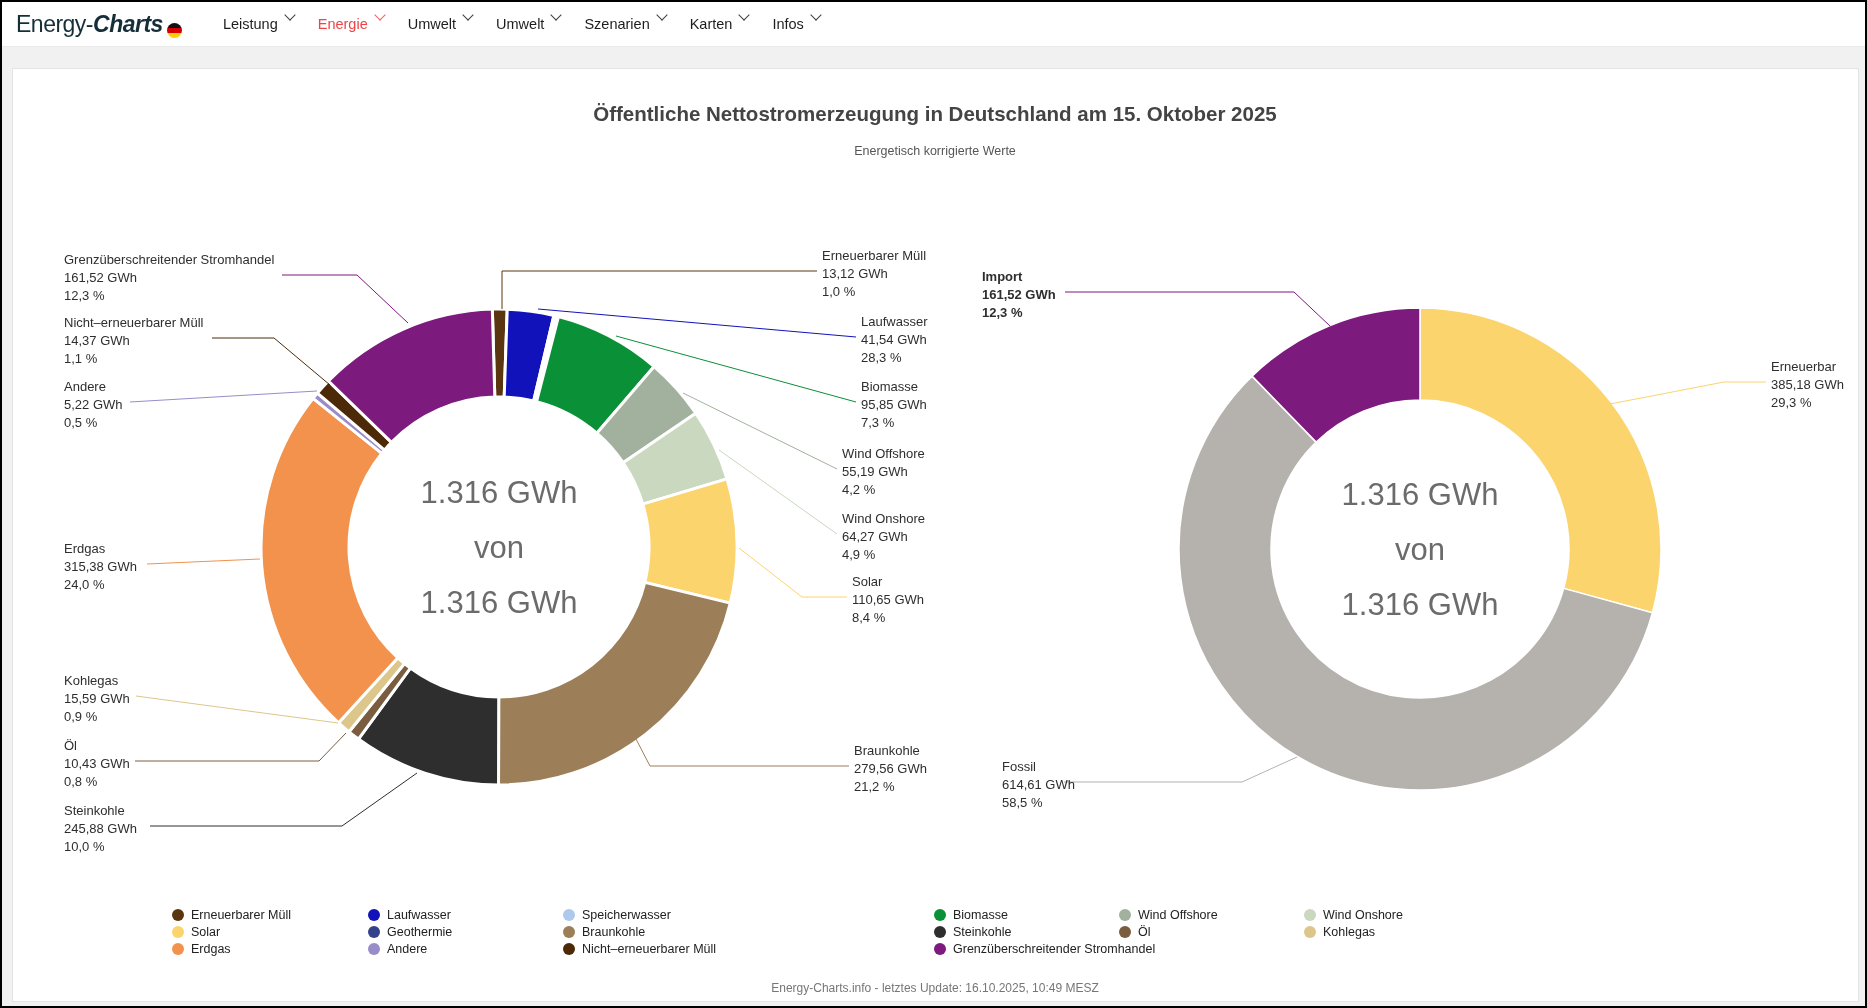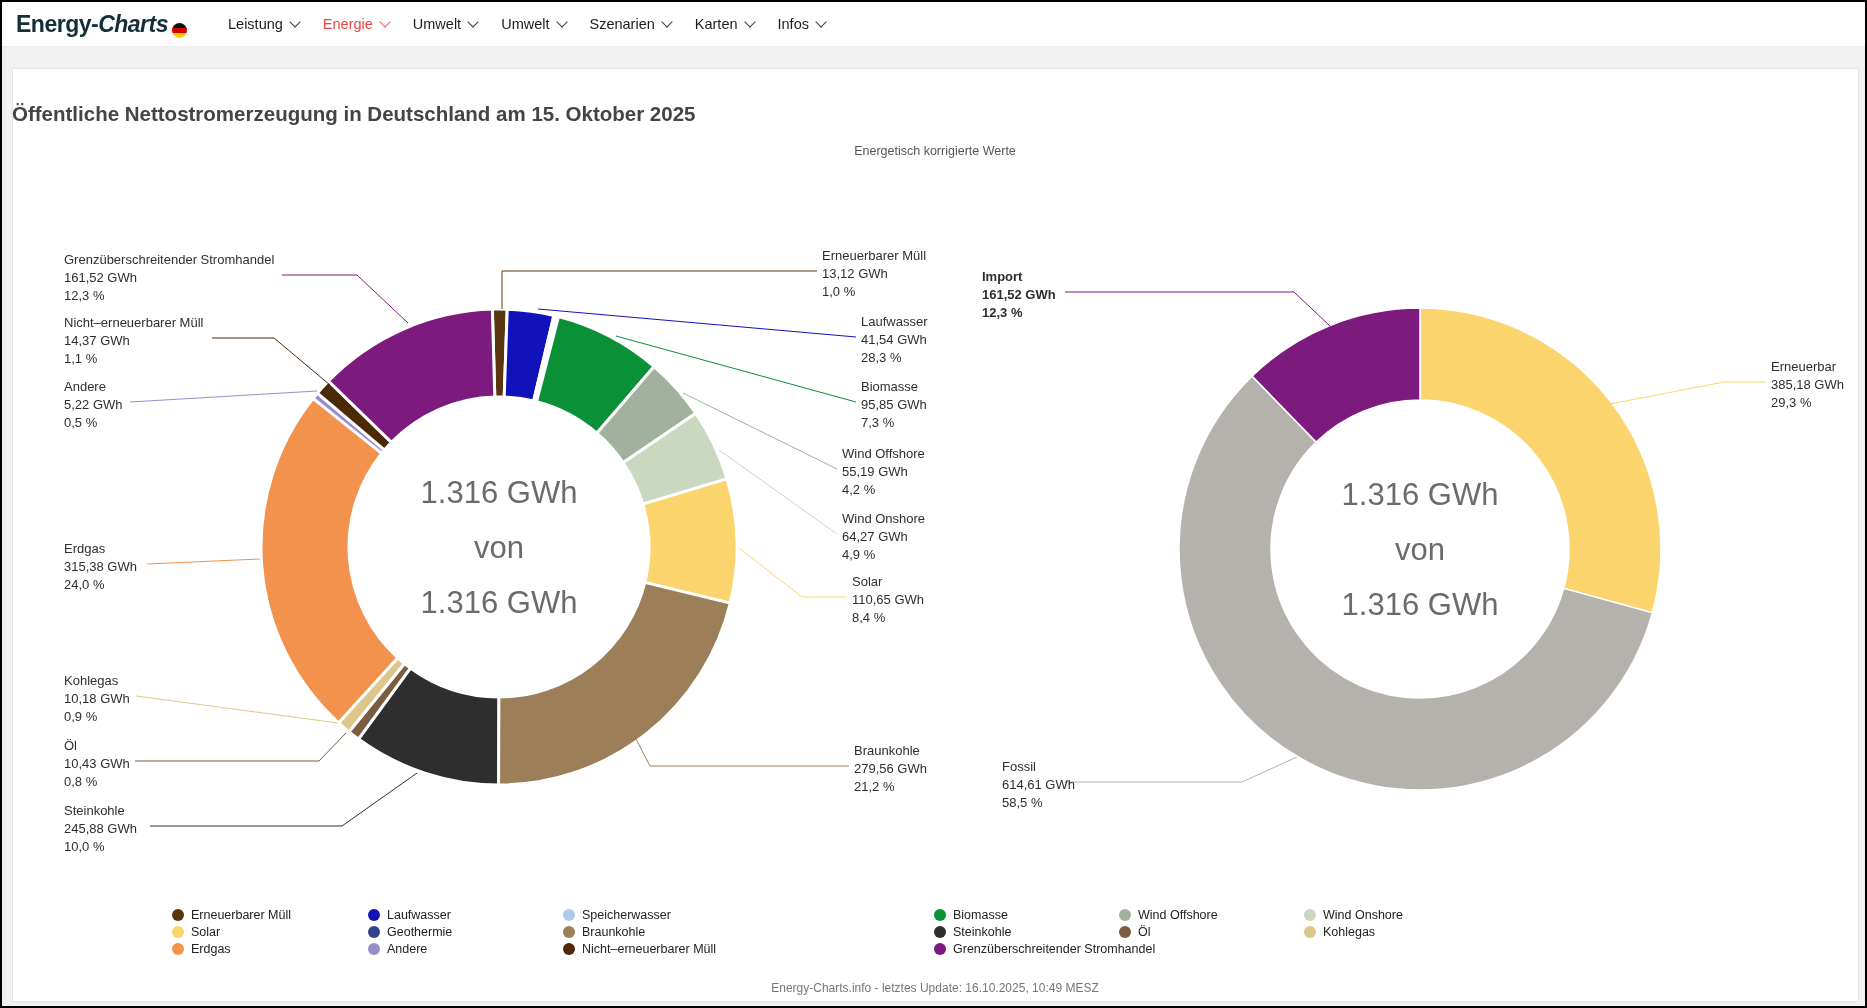--- a/index.html
+++ b/index.html
@@ -1,31 +1,31 @@
 <!DOCTYPE html>
 <html><head>
 <meta charset="utf-8">
 <style>
   html,body{margin:0;padding:0}
   body{width:1867px;height:1008px;position:relative;overflow:hidden;box-sizing:border-box;
        border:2px solid #000;background:#f1f1f2;font-family:"Liberation Sans",sans-serif}
   .header{position:absolute;left:0;top:0;width:100%;height:45px;background:#fff;
           border-bottom:1px solid #eaeaea;display:flex;align-items:center;padding:0 14px;box-sizing:border-box;z-index:5}
   .logo{display:flex;align-items:baseline;font-size:23px;color:#152e38;margin-right:30px;cursor:pointer}
-  .logo-bold{font-weight:700;letter-spacing:-0.5px}
+  .logo-bold{font-weight:400;letter-spacing:-0.5px}
   .logo-italic{font-style:italic;font-weight:700;letter-spacing:-0.5px}
   .flag-icon{width:15px;height:15px;border-radius:50%;flex:none;align-self:center;margin-left:4px;margin-top:12px;
         background:linear-gradient(180deg,#111 0 34%,#d40000 34% 67%,#ffcc00 67% 100%)}
   .nav{display:flex;gap:2px}
-  .nav-item{display:flex;align-items:center;padding:6px 11px;font-size:14.5px;color:#1d1d1d;cursor:pointer;font-weight:500}
+  .nav-item{display:flex;align-items:flex-start;padding:6px 11px;font-size:14.5px;color:#1d1d1d;cursor:pointer;font-weight:500}
   .nav-item.active{color:#ef4444}
   .chev{width:7px;height:7px;border-right:1.7px solid currentColor;border-bottom:1.7px solid currentColor;
         transform:rotate(45deg);margin-left:8px;margin-top:-5px;opacity:.85}
   .card{position:absolute;left:10px;top:66px;width:1845px;height:932px;background:#fff;border:1px solid #e4e4e6;z-index:1}
-  .chart-title{position:absolute;left:10px;top:100px;width:1846px;text-align:left;
+  .chart-title{position:absolute;left:10px;top:100px;width:1846px;text-align:center;
                font-size:20.5px;font-weight:700;color:#444;z-index:2}
   .chart-subtitle{position:absolute;left:10px;top:142px;width:1846px;text-align:center;font-size:12.5px;color:#565656;z-index:2}
   svg.stage{position:absolute;left:0;top:0;z-index:2;pointer-events:none}
   svg.stage path{pointer-events:auto}
   .labels-box,.legend-box{position:absolute;left:0;top:0;z-index:3}
   .slice-label{position:absolute;font-size:13px;line-height:18px;color:#2e2e2e;font-weight:500;white-space:nowrap}
   .legend-item{position:absolute;display:flex;align-items:center;gap:7px;font-size:12.5px;color:#222;
                cursor:pointer;white-space:nowrap;height:14px}
   .legend-dot{width:12px;height:12px;border-radius:50%;flex:none}
   .footer-note{position:absolute;left:10px;top:979px;width:1846px;text-align:center;font-size:12px;color:#767676;z-index:2}
@@ -135,21 +135,21 @@
       <div>5,22 GWh</div>
       <div>0,5 %</div>
     </div>
     <div class="slice-label" style="left: 62px; top: 538px;">
       <div>Erdgas</div>
       <div>315,38 GWh</div>
       <div>24,0 %</div>
     </div>
     <div class="slice-label" style="left: 62px; top: 670px;">
       <div>Kohlegas</div>
-      <div>10,18 GWh</div>
+      <div>15,59 GWh</div>
       <div>0,9 %</div>
     </div>
     <div class="slice-label" style="left: 62px; top: 735px;">
       <div>Öl</div>
       <div>10,43 GWh</div>
       <div>0,8 %</div>
     </div>
     <div class="slice-label" style="left: 62px; top: 800px;">
       <div>Steinkohle</div>
       <div>245,88 GWh</div>

